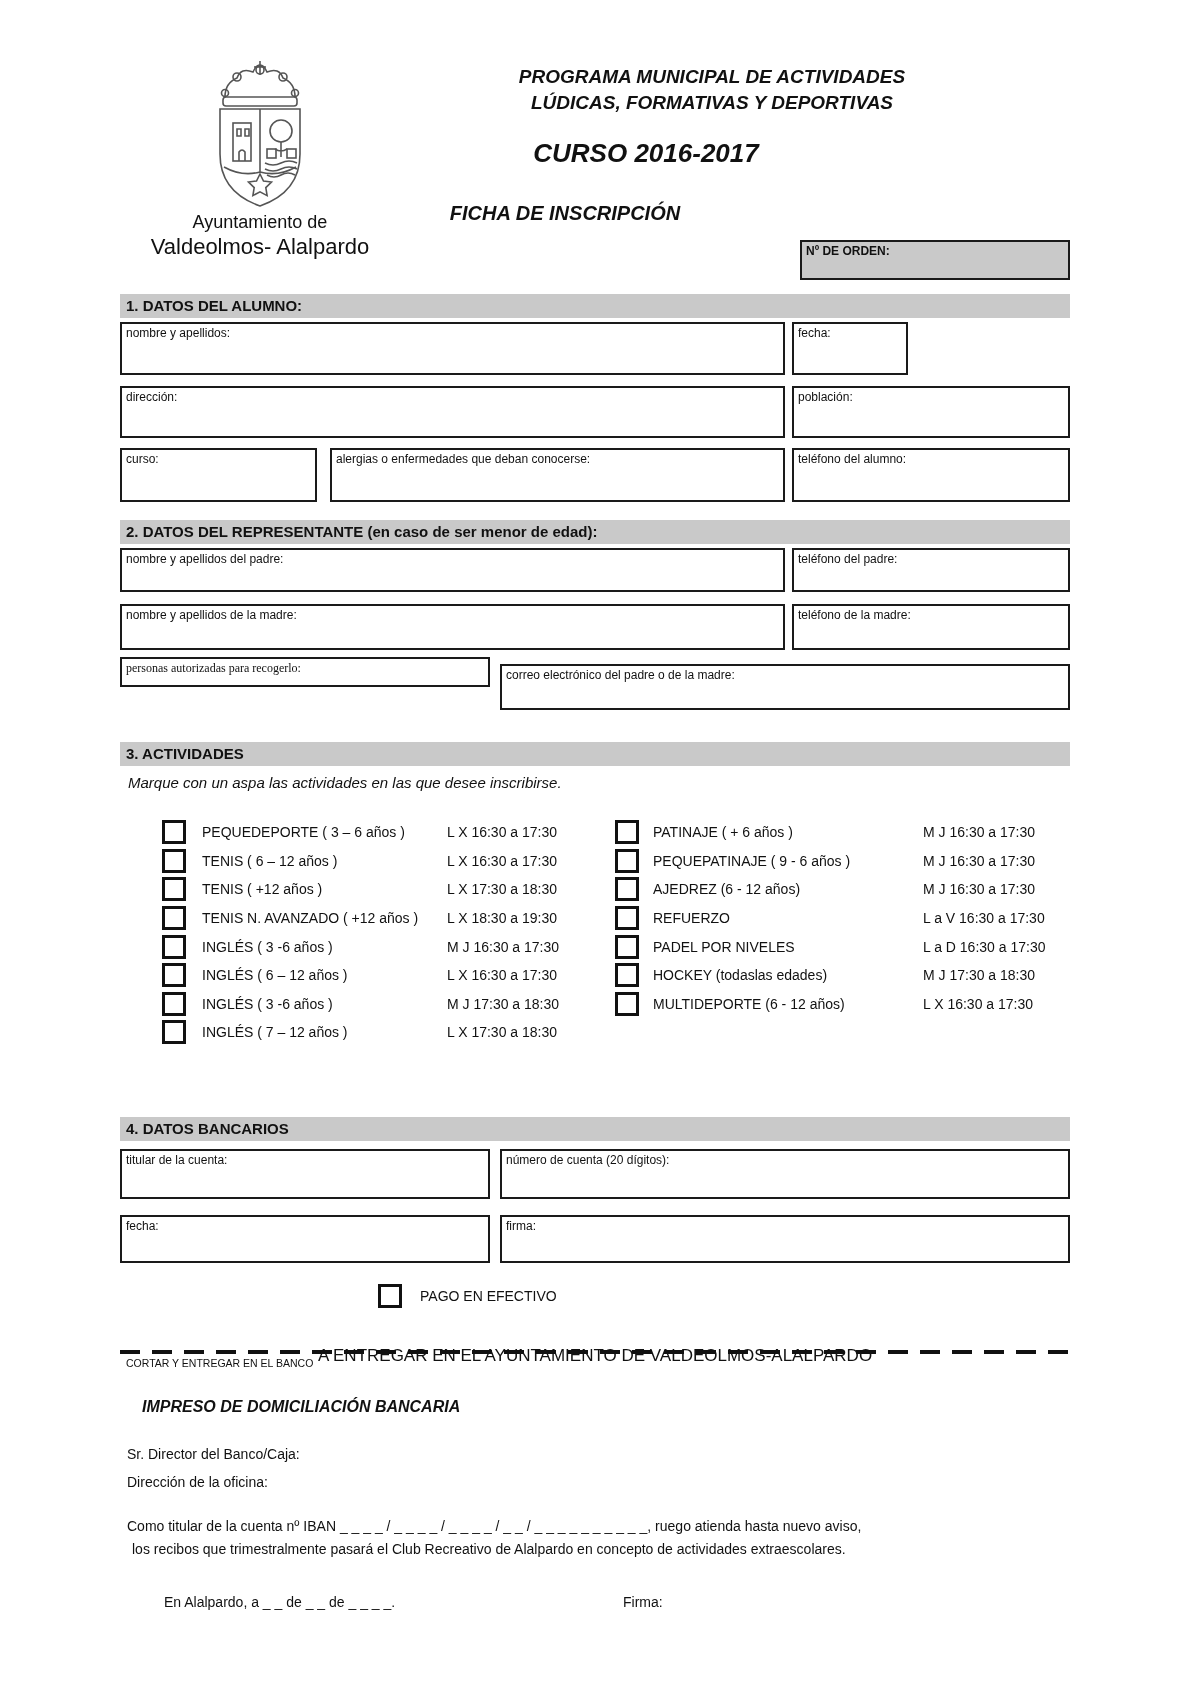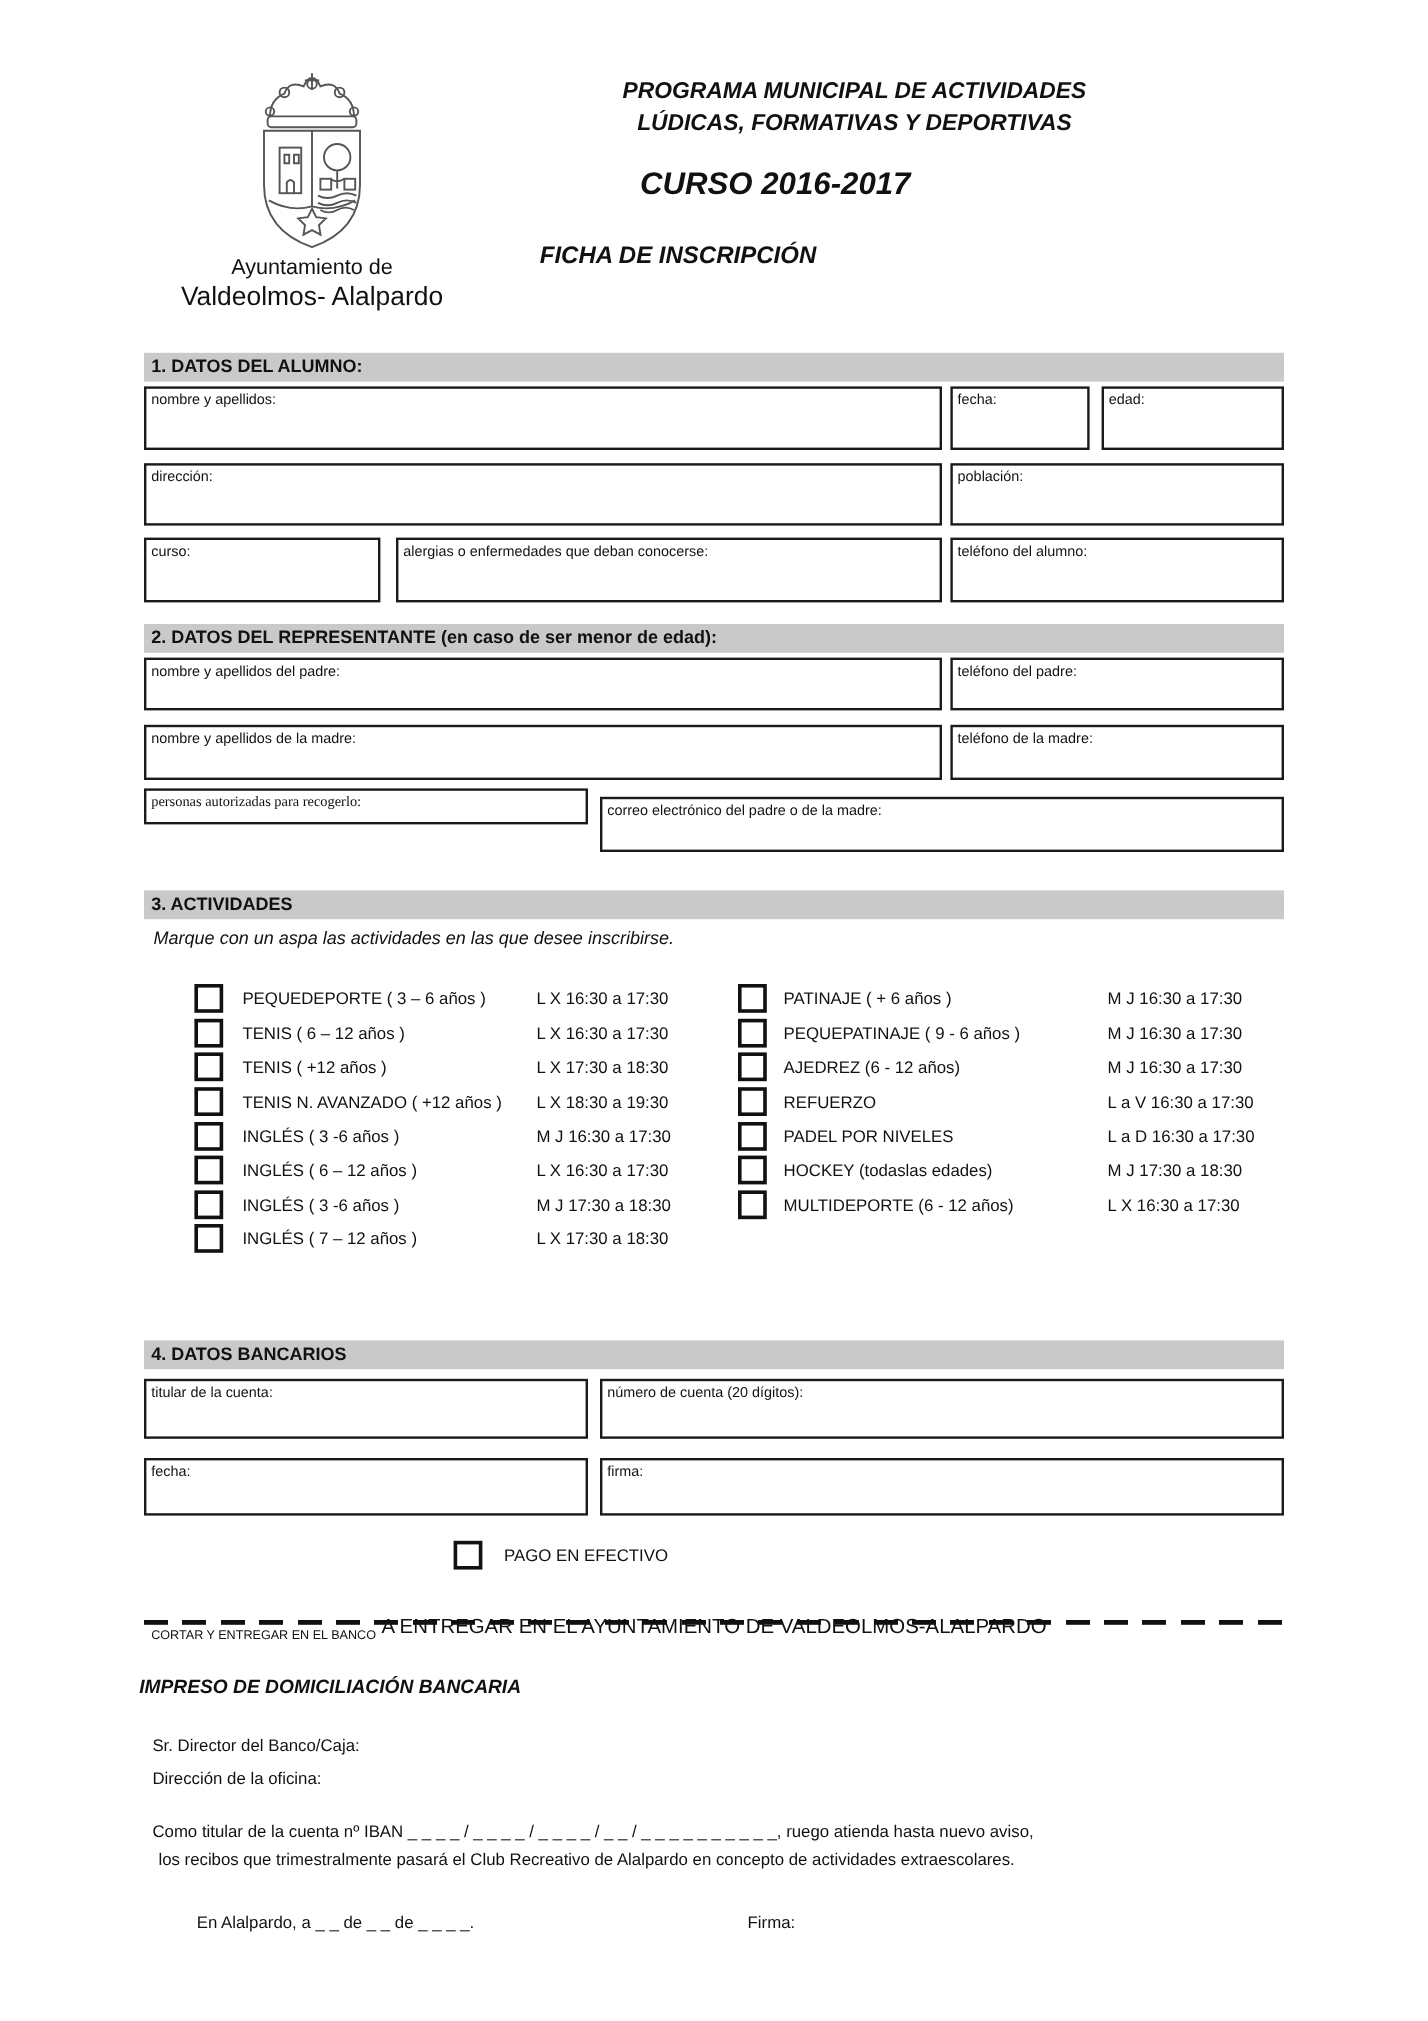--- a/index.html
+++ b/index.html
@@ -49,32 +49,32 @@
     </svg>
   </div>
   <div class="abs" style="left:140px;top:212px;width:240px;text-align:center;font-size:18px;">Ayuntamiento de</div>
   <div class="abs" style="left:130px;top:234px;width:260px;text-align:center;font-size:22px;">Valdeolmos- Alalpardo</div>
 
   <div class="abs bi" style="left:432px;top:66px;width:560px;text-align:center;font-size:19px;">PROGRAMA MUNICIPAL DE ACTIVIDADES</div>
   <div class="abs bi" style="left:432px;top:92px;width:560px;text-align:center;font-size:19px;">LÚDICAS, FORMATIVAS Y DEPORTIVAS</div>
   <div class="abs bi" style="left:416px;top:138px;width:460px;text-align:center;font-size:26px;">CURSO 2016-2017</div>
   <div class="abs bi" style="left:335px;top:202px;width:460px;text-align:center;font-size:20px;">FICHA DE INSCRIPCIÓN</div>
 
+  <div class="fbox" style="left:800px;top:240px;width:270px;height:40px;background:#c9c9c9;">
+    <span class="flabel" style="font-weight:bold;">Nº DE ORDEN:</span>
+  </div>
 
   <div class="bar" style="left:120px;top:294px;width:950px;">1. DATOS DEL ALUMNO:</div>
 
   <div class="fbox" style="left:120px;top:322px;width:665px;height:53px;">
     <span class="flabel">nombre y apellidos:</span>
     </div>
   <div class="fbox" style="left:792px;top:322px;width:116px;height:53px;">
     <span class="flabel">fecha:</span>
     </div>
-  <div class="fbox" style="left:918px;top:322px;width:152px;height:53px;">
-    <span class="flabel">edad:</span>
-    </div>
 
   <div class="fbox" style="left:120px;top:386px;width:665px;height:52px;">
     <span class="flabel">dirección:</span>
     </div>
   <div class="fbox" style="left:792px;top:386px;width:278px;height:52px;">
     <span class="flabel">población:</span>
     </div>
 
   <div class="fbox" style="left:330px;top:448px;width:455px;height:54px;">
     <span class="flabel">alergias o enfermedades que deban conocerse:</span>
@@ -206,21 +206,21 @@
     </div>
 
   <span class="cb" style="left:378px;top:1284px;"></span>
   <div class="abs" style="left:420px;top:1288px;font-size:14px;">PAGO EN EFECTIVO</div>
 
   <div class="abs" style="left:120px;top:1326px;width:950px;text-align:center;font-size:17px;margin-top:20px;">A ENTREGAR EN  EL AYUNTAMIENTO DE VALDEOLMOS-ALALPARDO</div>
 
   <div class="cutline" style="left:120px;top:1350px;width:955px;"></div>
   <div class="abs" style="left:126px;top:1357px;font-size:10.5px;">CORTAR Y ENTREGAR EN EL BANCO</div>
 
-  <div class="abs bi" style="left:116px;top:1398px;font-size:16px;">IMPRESO DE DOMICILIACIÓN BANCARIA</div>
+  <div class="abs bi" style="left:142px;top:1398px;font-size:16px;">IMPRESO DE DOMICILIACIÓN BANCARIA</div>
 
   <div class="ftext" style="left:127px;top:1446px;">Sr. Director del Banco/Caja:</div>
   <div class="ftext" style="left:127px;top:1474px;">Dirección de la oficina:</div>
 
   <div class="ftext" style="left:127px;top:1518px;">Como titular de la cuenta nº IBAN _ _ _ _ / _ _ _ _ / _ _ _ _ / _ _ / _ _ _ _ _ _ _ _ _ _, ruego atienda hasta nuevo aviso,</div>
   <div class="ftext" style="left:132px;top:1541px;">los recibos que trimestralmente pasará el Club Recreativo de Alalpardo en concepto de actividades extraescolares.</div>
 
   <div class="ftext" style="left:164px;top:1594px;">En Alalpardo, a _ _ de _ _ de _ _ _ _.</div>
   <div class="ftext" style="left:623px;top:1594px;">Firma:</div>
 

